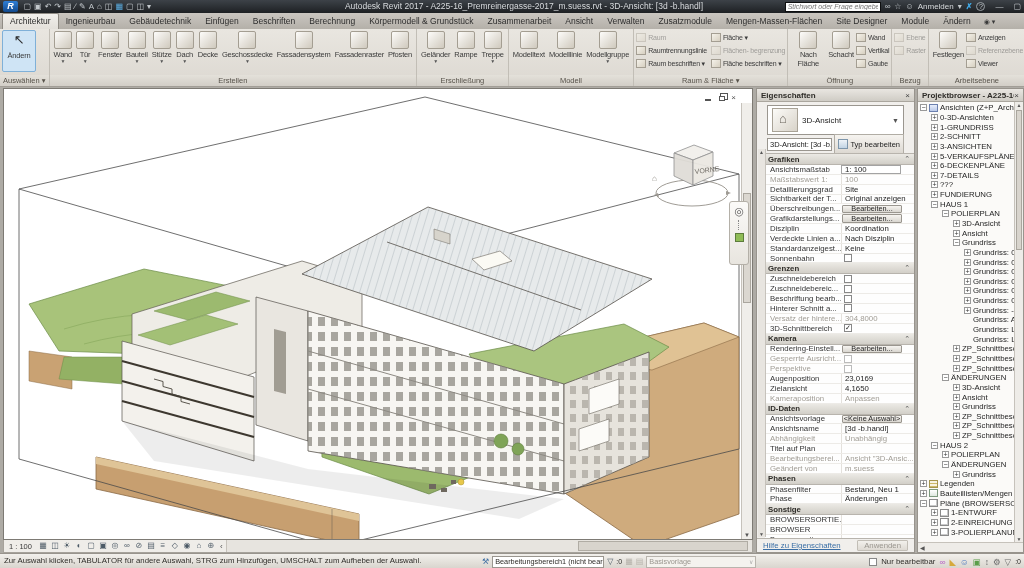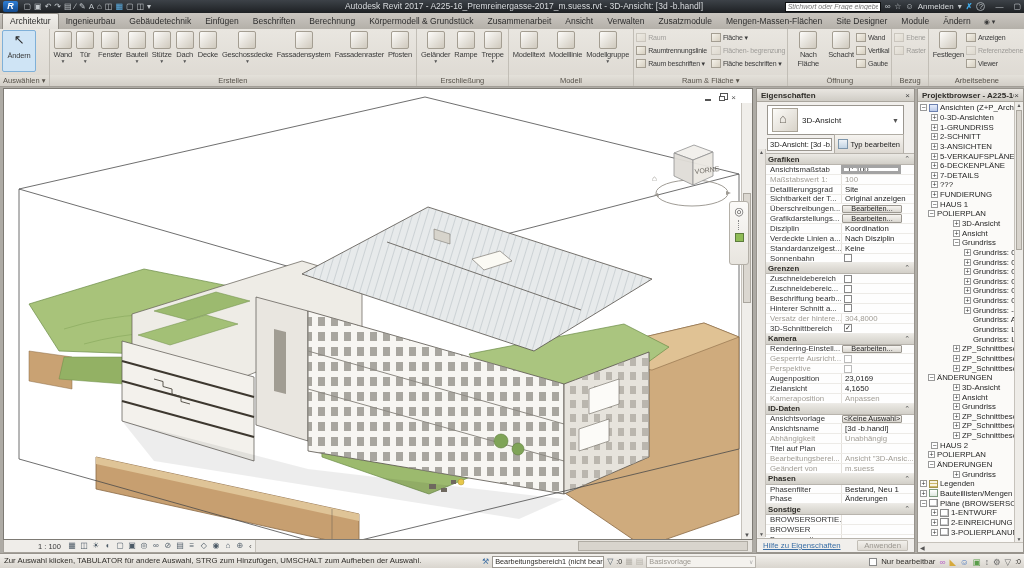--- a/index.html
+++ b/index.html
@@ -72,21 +72,21 @@
 #navbar .nv2{width:9px;height:9px;background:#8fbc56;border:1px solid #5c7c3c;}
 #navbar .ndots{width:3px;height:10px;border-left:1px dotted #888;}
 #vscroll{position:absolute;right:0;top:14px;bottom:0;width:11px;background:#f0eeea;border-left:1px solid #c6c2bb;z-index:3;}
 #vscroll .thumb{position:absolute;left:1px;right:1px;top:90px;height:110px;background:#dbd7d0;border:1px solid #aaa69e;}
 #vscroll .arr{position:absolute;left:0;right:0;text-align:center;font-size:6px;color:#555;}
 #vscroll .arr.dn{bottom:1px;}
 
 
 #viewbar{position:absolute;left:3px;top:540px;width:750px;height:13px;background:#efede9;
   border:1px solid #a6a29b;border-top:none;display:flex;align-items:center;font-size:7.5px;color:#3a3a3a;}
-#vscale{padding:0 5px;white-space:nowrap;margin-left:29px;}
+#vscale{padding:0 5px;white-space:nowrap;}
 .vbi{width:11px;height:10px;font-size:8px;line-height:10px;text-align:center;color:#4c5a66;margin:0 0.5px;}
 #vbl-arrow{font-size:8px;color:#555;padding:0 3px;}
 #hscroll{flex:1;height:100%;background:#e7e4df;border-left:1px solid #c6c2bb;position:relative;}
 #hscroll .thumb{position:absolute;right:4px;top:1px;bottom:1px;width:170px;background:#d8d4cd;border:1px solid #b0aca4;}
 
 
 #props{position:absolute;left:756px;top:88px;width:159px;height:465px;background:#f1efec;
   border:1px solid #98948d;display:flex;flex-direction:column;}
 .palhead{height:13px;background:linear-gradient(#e9e6e1,#cfccc5);border-bottom:1px solid #aaa69e;
   display:flex;align-items:center;font-size:8px;font-weight:bold;color:#2e2c28;padding:0 4px;}
@@ -107,41 +107,41 @@
 #pgrid{flex:1;overflow:hidden;margin-left:8px;background:#fdfdfc;border-top:1px solid #b8b4ad;}
 #pscroll{position:absolute;left:1px;top:60px;bottom:15px;width:8px;background:#e8e5e0;border-right:1px solid #c6c2bb;}
 #pscroll .arr{position:absolute;left:0;width:100%;text-align:center;font-size:5px;color:#555;}
 #pscroll .arr.dn{bottom:0;}
 .prow{display:flex;align-items:center;height:9.85px;font-size:7.8px;border-bottom:1px solid #edebe7;background:#fefefe;}
 .prow .plbl{width:76px;padding-left:5px;color:#333;white-space:nowrap;overflow:hidden;flex:0 0 auto;}
 .prow.dim .plbl{color:#a09c94;}
 .prow.dim .pval{color:#a09c94;}
 .pval{flex:1;border-left:1px solid #e4e1dc;padding-left:3px;white-space:nowrap;overflow:hidden;height:100%;
   display:flex;align-items:center;color:#1e1e1e;}
-.pval.vbox{border:3px solid #a3a3a3;background:#fff;margin-right:13px;height:9px;flex:1;}
+.pval.vbox{border:1px solid #a3a3a3;background:#fff;margin-right:13px;height:9px;flex:1;}
 .pval.btn{flex:1;margin:0 12px 0 1px;border:1px solid #9a968f;background:linear-gradient(#f6f4f0,#d9d6d0);
   justify-content:center;border-radius:1px;height:8.5px;font-size:7.3px;padding:0;}
 .pval.chk{flex:0 0 8px;width:8px;height:8px;border:1px solid #888;background:#fff;margin-left:3px;
   padding:0;justify-content:center;font-size:7px;line-height:8px;color:#222;}
 .prow.dim .pval.chk{border-color:#bbb;}
 .psec{display:flex;align-items:center;height:11px;background:linear-gradient(#ebe9e4,#d2cfc8);
   border-bottom:1px solid #b8b4ad;font-size:7.8px;font-weight:bold;color:#2e2c28;position:relative;}
 .psec .plbl{padding-left:3px;white-space:nowrap;}
 .psec::after{content:"⌃";position:absolute;right:4px;top:1px;font-weight:normal;font-size:7px;color:#555;}
 #pfoot{height:14px;display:flex;align-items:center;padding:0 6px;font-size:7.8px;border-top:1px solid #b8b4ad;}
 #phelp{color:#3a6ea5;text-decoration:underline;}
 #papply{margin-left:auto;color:#9a968f;border:1px solid #c2beb6;background:linear-gradient(#f2f0ec,#dedad3);
   padding:0 6px;height:11px;line-height:10px;border-radius:1px;}
 
 
 #browser{position:absolute;left:917px;top:88px;width:107px;height:465px;background:#fbfaf8;
   border:1px solid #98948d;display:flex;flex-direction:column;}
 #tree{flex:1;overflow:hidden;padding-top:1px;position:relative;}
 .ti{display:flex;align-items:center;height:9.65px;font-size:7.8px;color:#1e1e1e;white-space:nowrap;overflow:hidden;}
-.ti.d0{padding-left:2px;}.ti.d1{padding-left:13px;}.ti.d2{padding-left:10px;}
+.ti.d0{padding-left:2px;}.ti.d1{padding-left:13px;}.ti.d2{padding-left:24px;}
 .ti.d3{padding-left:35px;}.ti.d4{padding-left:46px;}
 .tbox{flex:0 0 7px;width:7px;height:7px;border:1px solid #999;background:#fff;font-size:7px;line-height:5px;
   text-align:center;color:#333;margin-right:2px;}
 .tbox:empty{visibility:hidden;}
 .tico{flex:0 0 9px;width:9px;height:8px;margin-right:2px;}
 .tico.views{background:linear-gradient(#e8eefb,#b9c8e8);border:1px solid #6b7fae;}
 .tico.legend{background:repeating-linear-gradient(#f7f3e2 0 2px,#cdb96a 2px 3px);border:1px solid #a5954f;}
 .tico.sched{background:linear-gradient(#fff,#dfe8df);border:1px solid #7d997d;}
 .tico.sheet{background:#fff;border:1px solid #8a8a8a;box-shadow:inset -1px -1px 0 #c9c9c9;}
 #bvscroll{position:absolute;right:0;top:0;bottom:0;width:9px;background:#eeece8;border-left:1px solid #c6c2bb;}

